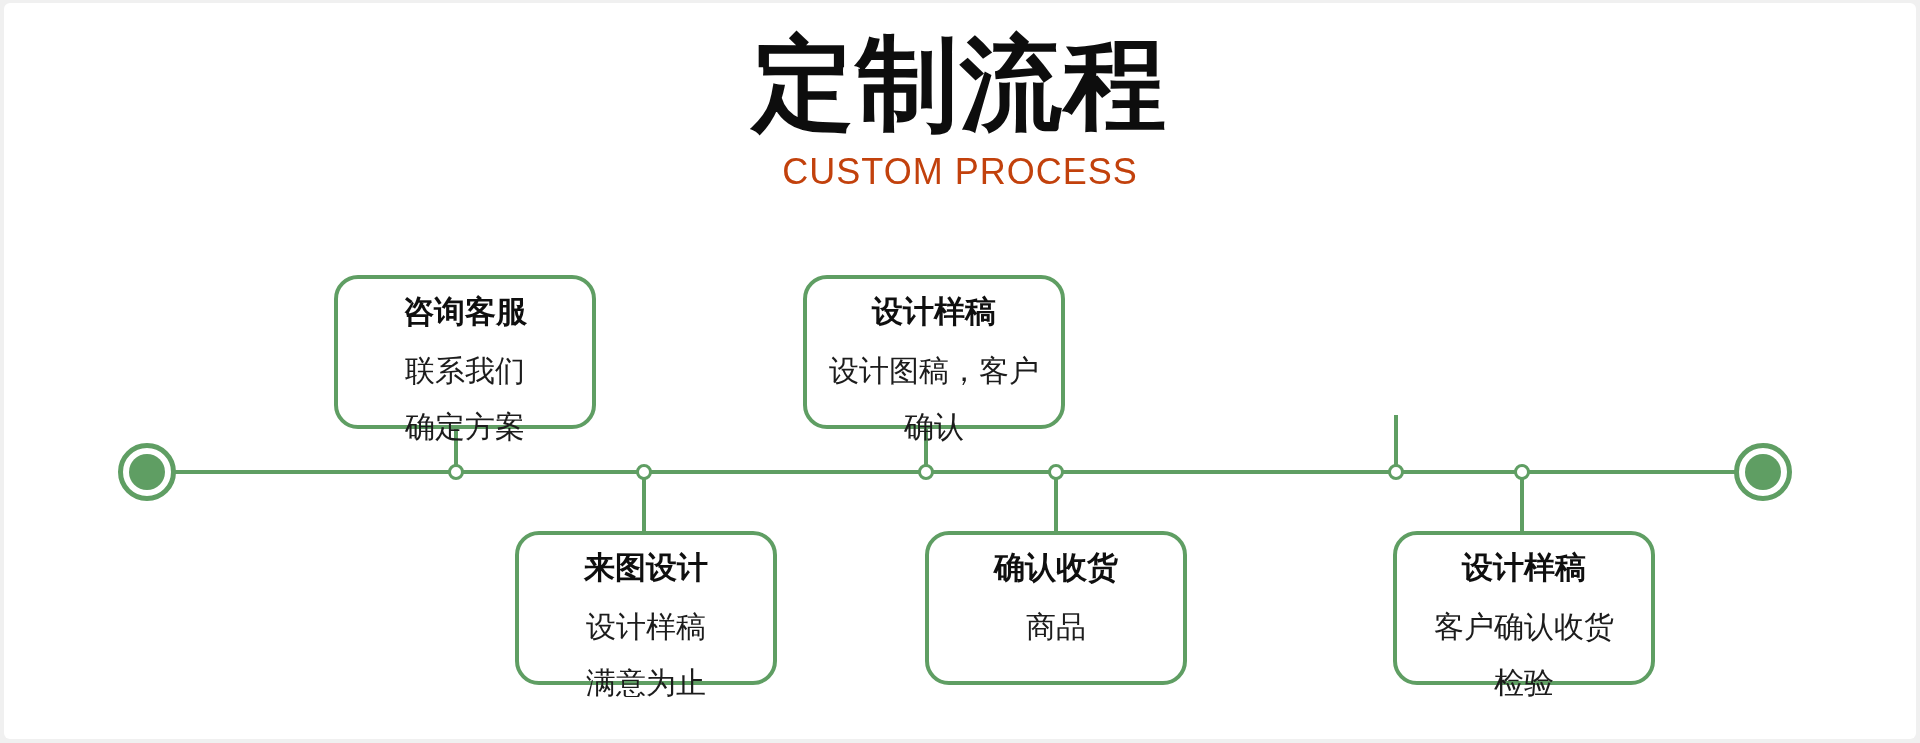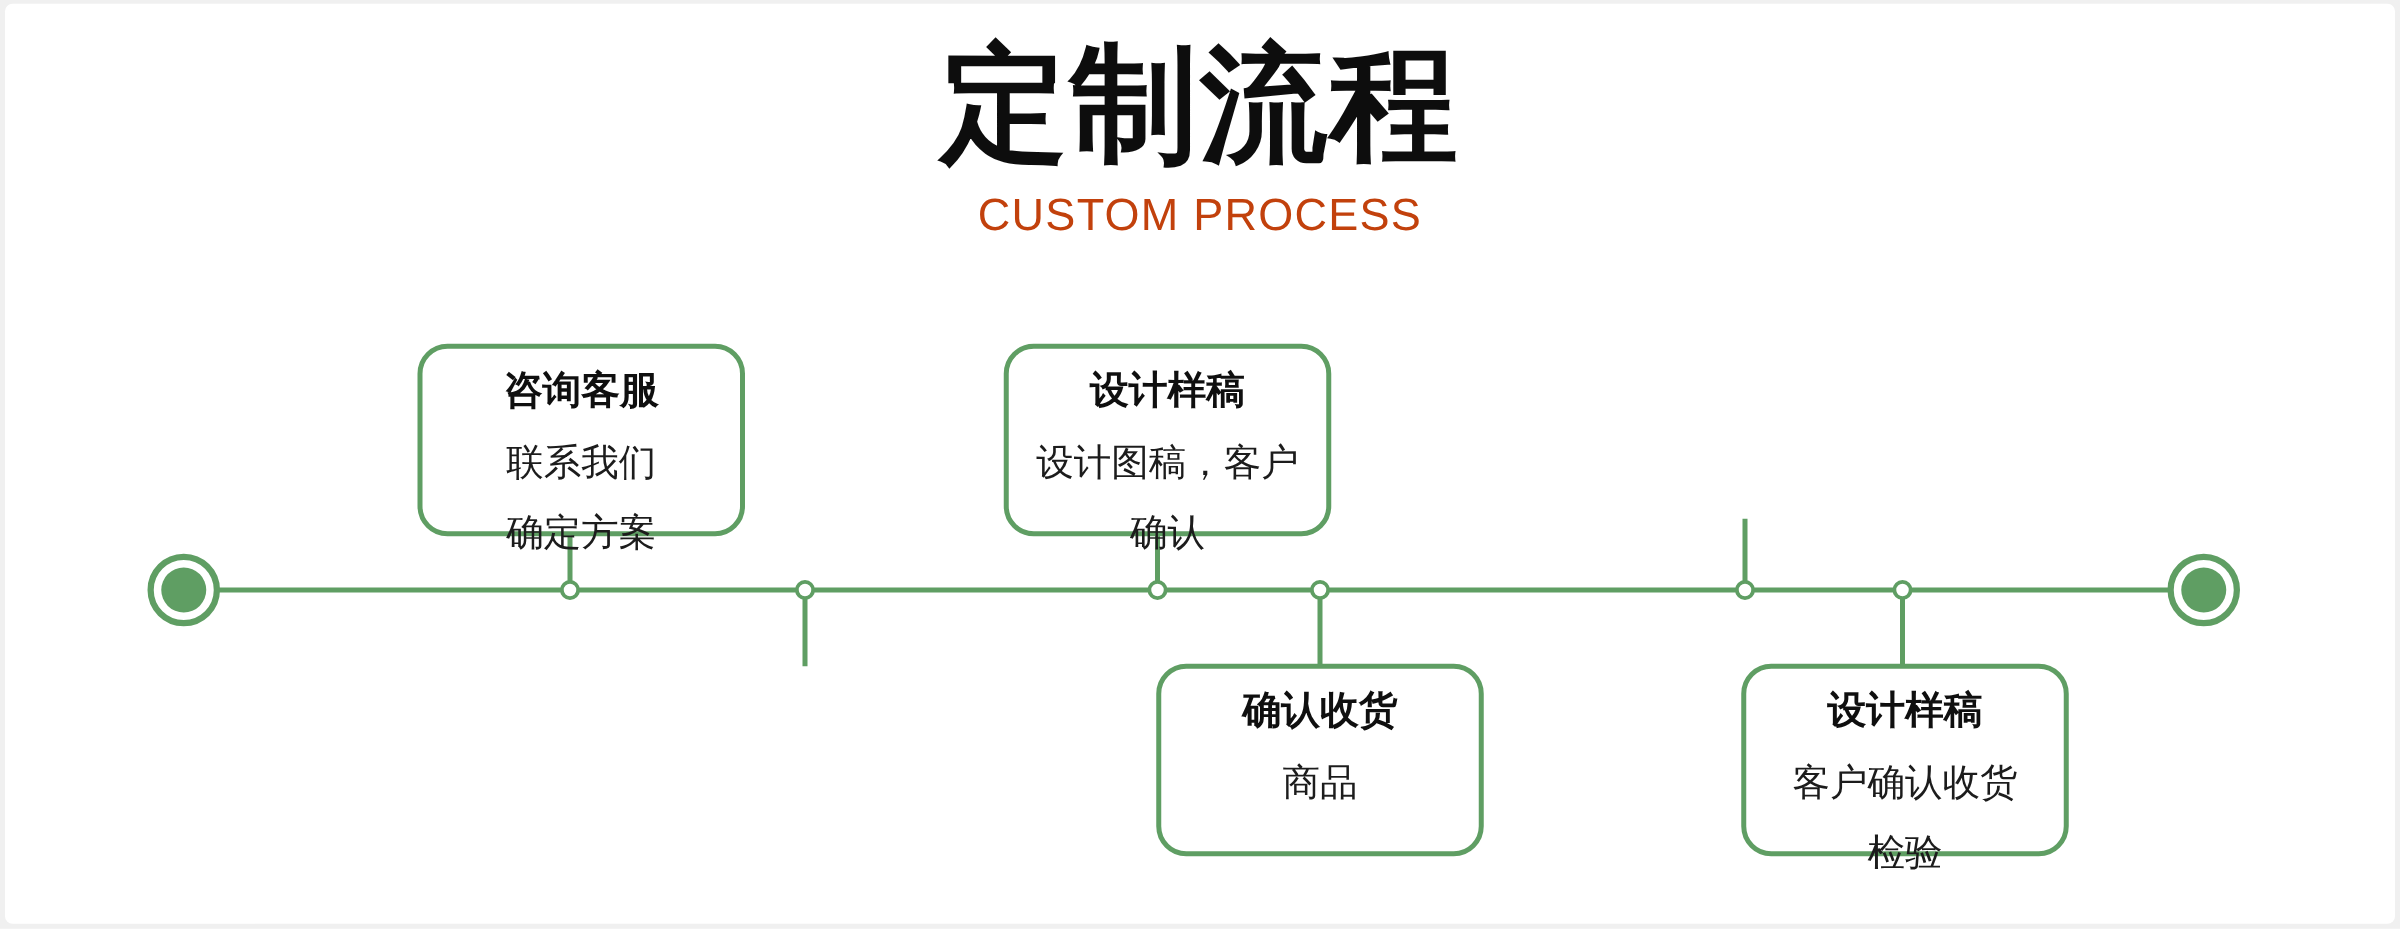--- a/index.html
+++ b/index.html
@@ -137,20 +137,25 @@
   <div class="junction" style="left:1044px"></div>
   <div class="junction" style="left:1384px"></div>
   <div class="junction" style="left:1510px"></div>
 
   <div class="card top" style="left:330px">
     <div class="card-title">咨询客服</div>
     <div class="card-line">联系我们</div>
     <div class="card-line">确定方案</div>
   </div>
 
+  <div class="card bottom" style="left:511px">
+    <div class="card-title">来图设计</div>
+    <div class="card-line">设计样稿</div>
+    <div class="card-line">满意为止</div>
+  </div>
 
   <div class="card top" style="left:799px">
     <div class="card-title">设计样稿</div>
     <div class="card-line">设计图稿，客户</div>
     <div class="card-line">确认</div>
   </div>
 
   <div class="card bottom" style="left:921px">
     <div class="card-title">确认收货</div>
     <div class="card-line">商品</div>

